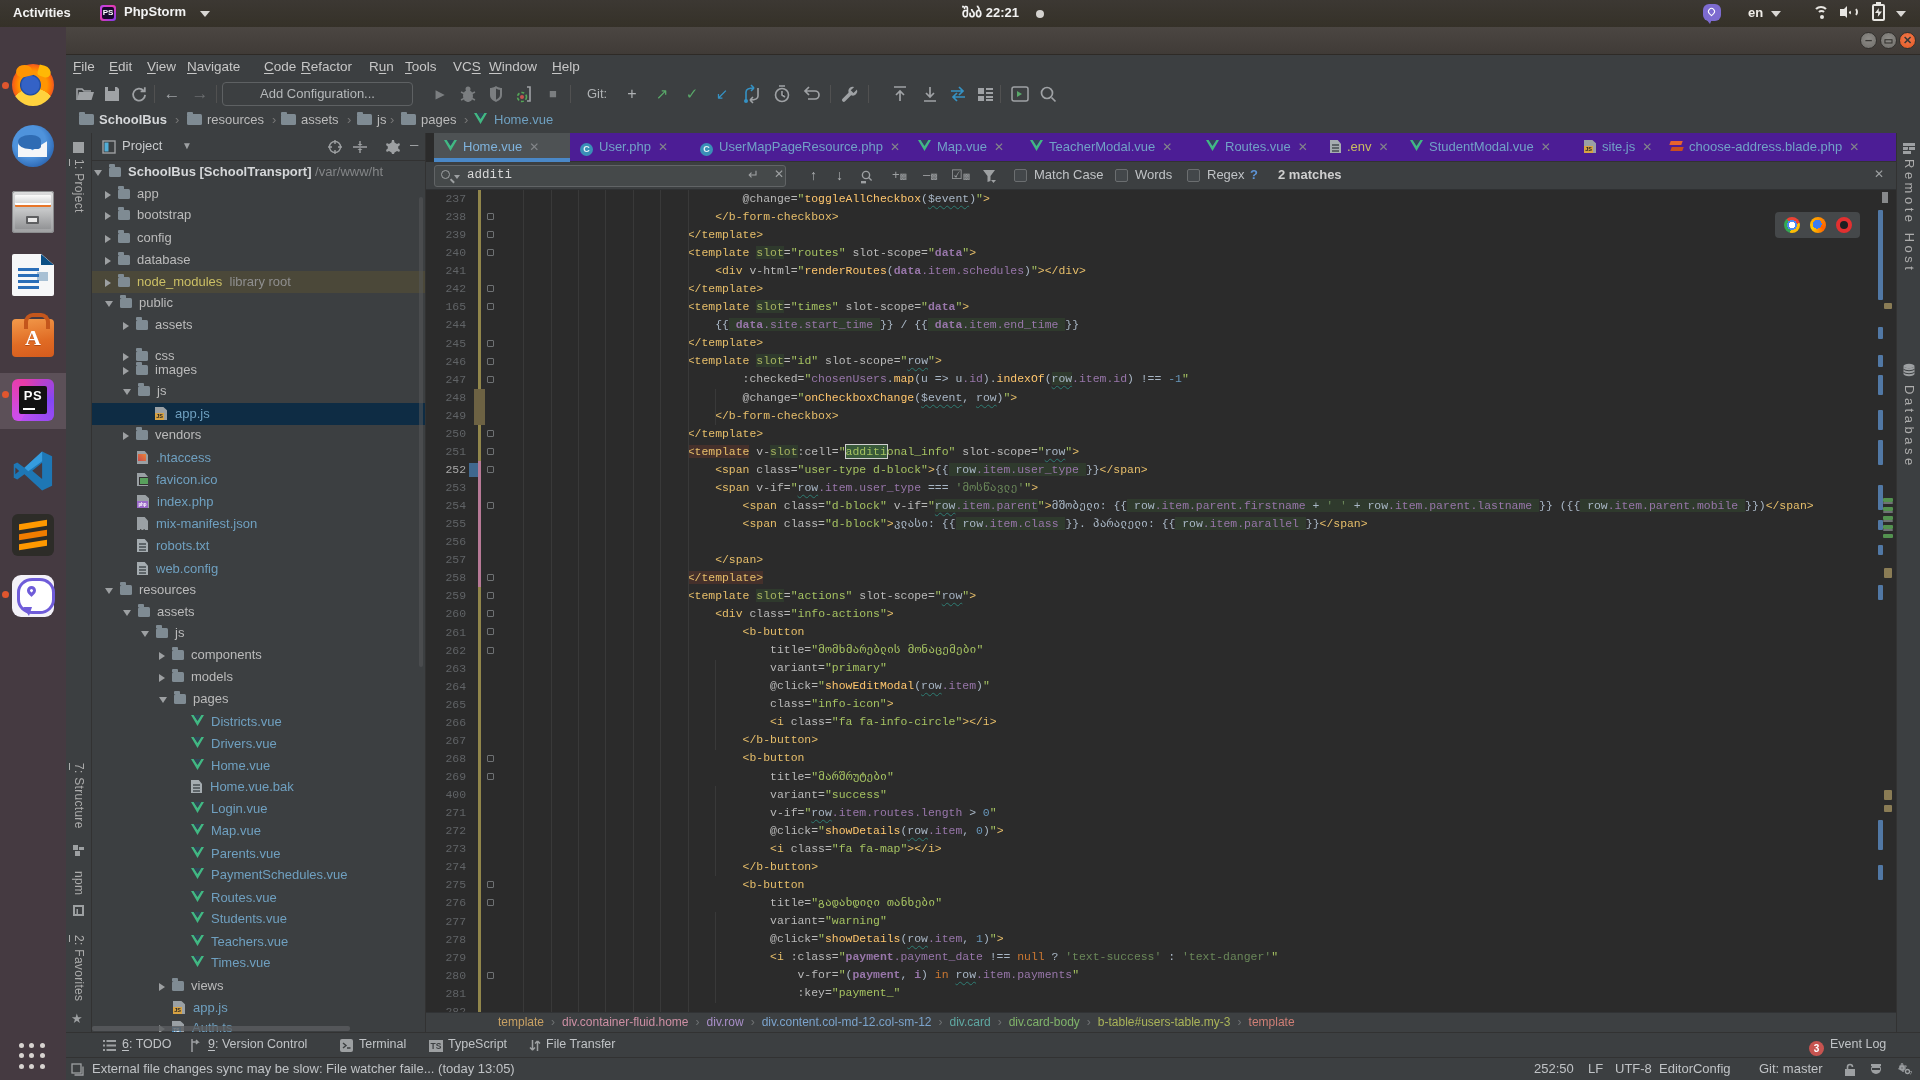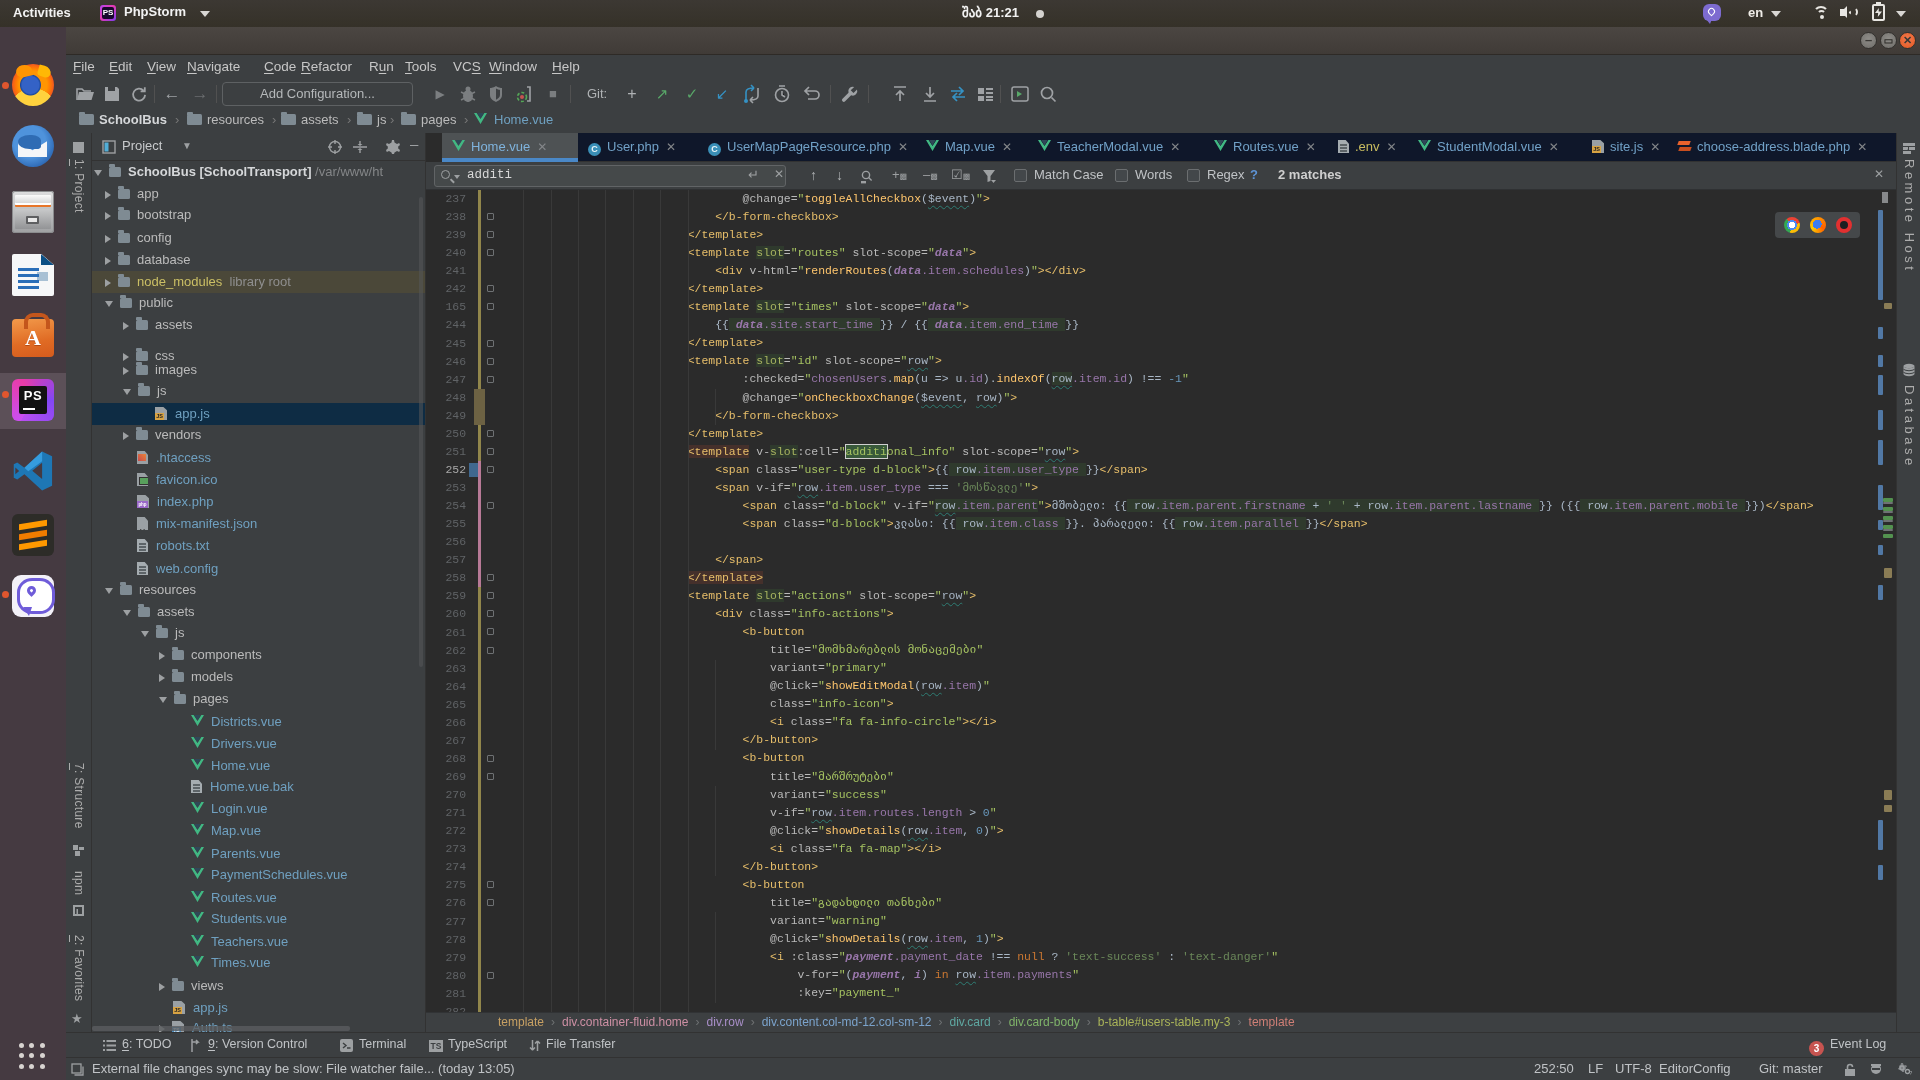--- a/index.html
+++ b/index.html
@@ -133,21 +133,21 @@
 .jsonic{display:inline-block;width:11px;height:13px;background:#9aa0a4;position:relative;vertical-align:-2px;margin-right:8px;clip-path:polygon(0 0,70% 0,100% 28%,100% 100%,0 100%)}
 .jsonic:after{content:"{ }";position:absolute;left:0;top:3px;width:11px;color:#333;font-size:6px;font-weight:700;text-align:center}
 .tsic{display:inline-block;width:12px;height:13px;background:#9aa0a4;position:relative;vertical-align:-2px;margin-right:8px;clip-path:polygon(0 0,70% 0,100% 25%,100% 100%,0 100%)}
 .tsic:after{content:"TS";position:absolute;left:0;bottom:0;width:9px;height:7px;background:#4f8fc0;color:#fff;font-size:5px;font-weight:700;line-height:7px;text-align:center}
 #tree .nodemod{background:#4b4839}
 #tree .sel{background:#0e2c44}
 #tree .vscroll{position:absolute;right:2px;top:64px;width:4px;height:470px;background:#55585a;border-radius:2px;opacity:.55}
 #tree .hscroll{position:absolute;left:0px;bottom:1px;width:258px;height:5px;background:#5a5d5f;border-radius:2px;opacity:.8}
 
 #edcol{position:absolute;left:360px;top:0;width:1470px;height:899px;background:#2b2b2b}
-#tabs{position:absolute;left:16px;top:0;width:100%;height:29px;background:#0f172a;border-bottom:1px solid #323232;font-size:13px}
+#tabs{position:absolute;left:8px;top:0;width:100%;height:29px;background:#4c1d95;border-bottom:1px solid #323232;font-size:13px}
 .tab{position:absolute;top:0;height:29px;line-height:28px;color:#71a1c7;white-space:nowrap}
 .tab .x{color:#84878a;font-size:12px;margin-left:7px}
 .tab.active{background:#4e5254;border-bottom:4px solid #4a88c7;color:#7fb3dd}
 .tab .ticn{display:inline-block;margin:0 6px 0 10px;vertical-align:-1px}
 .phpcls{display:inline-block;width:13px;height:13px;border-radius:50%;background:#3a8fb7;color:#e8f4f8;font-size:9px;font-weight:700;text-align:center;line-height:13px}
 .bladeic{display:inline-block;width:13px;height:12px;position:relative}
 .bladeic:before{content:"";position:absolute;left:0;top:1px;width:12px;height:4px;background:#e8622c;transform:skewX(-20deg)}
 .bladeic:after{content:"";position:absolute;left:1px;top:6.5px;width:12px;height:4px;background:#c94e1e;transform:skewX(-20deg)}
 #searchrow{position:absolute;left:0;top:29px;width:100%;height:28px;background:#3c3f41;border-bottom:1px solid #2f3133;font-size:13px;color:#bbb}
 #sfield{position:absolute;left:8px;top:3px;width:352px;height:22px;background:#45494a;border:1px solid #616466;border-radius:3px}
@@ -163,21 +163,21 @@
 #gutter{position:absolute;left:0;top:0;width:71px;height:100%;color:#606366;text-align:right}
 #gutter .gl{padding-right:31px}
 #gutter .cur{color:#a8a8a8}
 .guide{position:absolute;top:0;bottom:0;width:1px;background:#393939}
 #changebar{position:absolute;left:52px;top:0;width:3px;height:100%;background:#91864b}
 #src{position:absolute;left:0;top:0;width:100%;}
 .cl{padding-left:69.5px;height:18.06px;white-space:pre}
 
 .t{color:#e8bf6a}.a{color:#bababa}.v{color:#a5c261}.s{color:#6a8759}.f{color:#ffc66d}
 .p{color:#9876aa}.k{color:#cc7832}.n{color:#6897bb}.w{color:#a9b7c6}
-.pb{color:#9876aa;font-weight:700;font-style:italic}
+.pb{color:#9876aa;font-weight:700;}
 .inj{background:#2f3a2d}
 .mt{background:#45302b}
 .wv{text-decoration:underline wavy #2e7d74 1px;text-underline-offset:2.5px}
 .a.inj{color:#a6b35f}
 .curline{position:absolute;left:0;width:1451px;height:18.06px;background:#323232;z-index:-1}
 .srchbox{background:#38593a;box-shadow:0 0 0 1px #cfcfcf}
 .em{position:absolute;border-radius:1px}
 .fold{position:absolute;left:61px;width:7px;height:7px;border:1px solid #6e7173;border-radius:1px}
 
 #crumbs{position:absolute;left:0;top:879px;width:1470px;height:20px;background:#3d4042;border-top:1px solid #313335;font-size:12px;line-height:19px;white-space:nowrap;padding-left:72px}
@@ -194,21 +194,21 @@
 </style></head>
 <body>
 
 <div id="panel">
   <span class="act">Activities</span>
   <div id="psico">
       <i>PS</i>
     </div>
   <span class="appname">PhpStorm</span>
     <div class="carret"></div>
-  <span class="clock">შაბ 21:21</span>
+  <span class="clock">შაბ 22:21</span>
     <div class="recdot"></div>
   <div class="vibico">
       <b></b>
     </div>
   <span class="en">en</span>
     <div class="dd1"></div>
   <div class="wifi">
       <i class="w1"></i>
       <i class="w2"></i>
       <i class="w3"></i>
@@ -579,21 +579,21 @@
 <div class="gl">260</div>
 <div class="gl">261</div>
 <div class="gl">262</div>
 <div class="gl">263</div>
 <div class="gl">264</div>
 <div class="gl">265</div>
 <div class="gl">266</div>
 <div class="gl">267</div>
 <div class="gl">268</div>
 <div class="gl">269</div>
-<div class="gl">270</div>
+<div class="gl">400</div>
 <div class="gl">271</div>
 <div class="gl">272</div>
 <div class="gl">273</div>
 <div class="gl">274</div>
 <div class="gl">275</div>
 <div class="gl">276</div>
 <div class="gl">277</div>
 <div class="gl">278</div>
 <div class="gl">279</div>
 <div class="gl">280</div>

